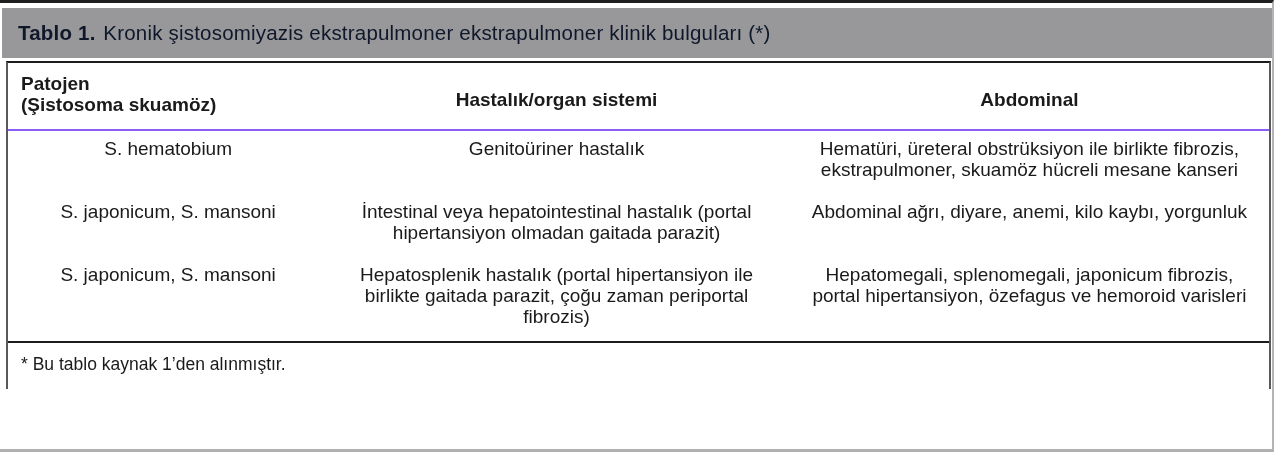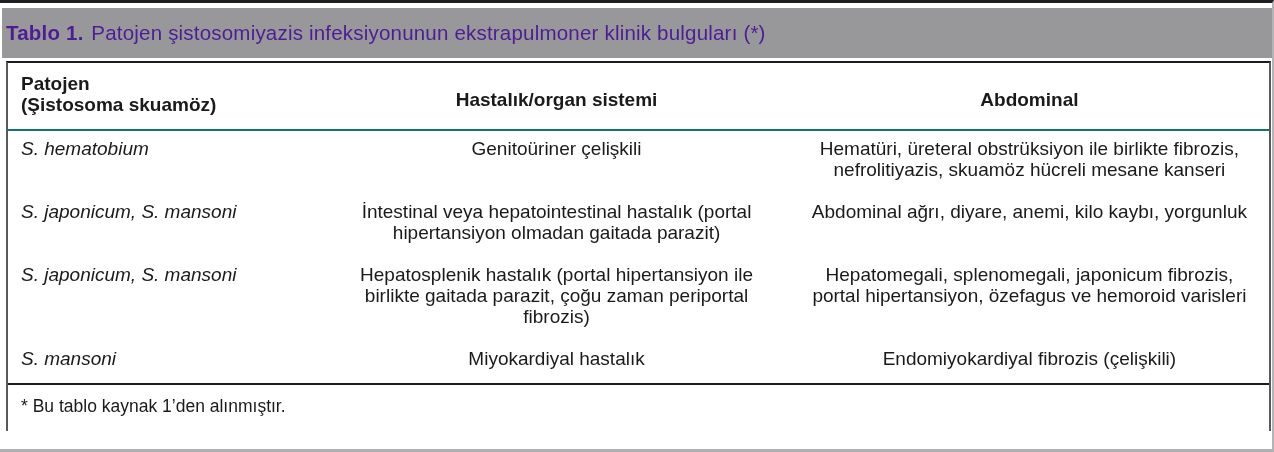--- a/index.html
+++ b/index.html
@@ -17,24 +17,24 @@
     background: #ffffff;
     border-top: 3px solid #1f1f1f;
     border-right: 2px solid #b4b4b6;
     border-bottom: 3px solid #b0b0b2;
     overflow: hidden;
   }
   .titlebar {
     margin: 5px 0 0 2px;
     height: 50px;
     background: #98989a;
-    color: #4c1d95;
+    color: #0f172a;
     display: flex;
     align-items: center;
-    padding-left: 4px;
+    padding-left: 16px;
     font-size: 20.5px;
     letter-spacing: 0.2px;
   }
   .titlebar .t-bold { font-weight: bold; }
   .titlebar .t-rest { margin-left: 0.38em; font-weight: normal; }
   .frame {
     margin: 3px 1px 0 6px;
     border-left: 2px solid #59595b;
     border-right: 2px solid #59595b;
     border-top: 2px solid #1c1c1c;
@@ -54,45 +54,44 @@
     text-align: left;
     padding: 10px 8px 14px 13px;
     font-weight: bold;
   }
   th.h-col1 span { display: block; }
   th.h-col2, th.h-col3 {
     vertical-align: bottom;
     padding: 26px 8px 14px;
     font-weight: bold;
   }
-  thead tr { border-bottom: 2px solid #0f766e; margin-top: 15px; }
+  thead tr { border-bottom: 2px solid #8b5cf6; margin-top: 15px; }
   td.c-pathogen {
-    text-align: left;
+    text-align: center;
     padding: 7px 8px 14px 13px;
-    font-style: italic;
   }
   td.c-disease, td.c-findings {
     text-align: center;
     padding: 7px 10px 14px;
   }
   .footer {
     border-top: 2px solid #1c1c1c;
     padding: 11px 12px 14px 13px;
     font-size: 17.5px;
     line-height: 21px;
   }
 </style>
 </head>
 <body>
 
 <div class="page">
 
   <div class="titlebar">
     <span class="t-bold">Tablo 1.</span>
-    <span class="t-rest">Patojen şistosomiyazis infeksiyonunun ekstrapulmoner klinik bulguları (*)</span>
+    <span class="t-rest">Kronik şistosomiyazis ekstrapulmoner ekstrapulmoner klinik bulguları (*)</span>
   </div>
 
   <div class="frame">
     <table class="maintbl">
       <colgroup>
         <col style="width:25%">
         <col style="width:37%">
         <col style="width:38%">
       </colgroup>
       <thead>
@@ -101,37 +100,32 @@
             <span>Patojen</span>
             <span>(Şistosoma skuamöz)</span>
           </th>
           <th class="h-col2">Hastalık/organ sistemi</th>
           <th class="h-col3">Abdominal</th>
         </tr>
       </thead>
       <tbody>
         <tr>
           <td class="c-pathogen">S. hematobium</td>
-          <td class="c-disease">Genitoüriner çelişkili</td>
-          <td class="c-findings">Hematüri, üreteral obstrüksiyon ile birlikte fibrozis, nefrolitiyazis, skuamöz hücreli mesane kanseri</td>
+          <td class="c-disease">Genitoüriner hastalık</td>
+          <td class="c-findings">Hematüri, üreteral obstrüksiyon ile birlikte fibrozis, ekstrapulmoner, skuamöz hücreli mesane kanseri</td>
         </tr>
         <tr>
           <td class="c-pathogen">S. japonicum, S. mansoni</td>
           <td class="c-disease">İntestinal veya hepatointestinal hastalık (portal hipertansiyon olmadan gaitada parazit)</td>
           <td class="c-findings">Abdominal ağrı, diyare, anemi, kilo kaybı, yorgunluk</td>
         </tr>
         <tr>
           <td class="c-pathogen">S. japonicum, S. mansoni</td>
           <td class="c-disease">Hepatosplenik hastalık (portal hipertansiyon ile birlikte gaitada parazit, çoğu zaman periportal fibrozis)</td>
           <td class="c-findings">Hepatomegali, splenomegali, japonicum fibrozis, portal hipertansiyon, özefagus ve hemoroid varisleri</td>
         </tr>
-        <tr>
-          <td class="c-pathogen">S. mansoni</td>
-          <td class="c-disease">Miyokardiyal hastalık</td>
-          <td class="c-findings">Endomiyokardiyal fibrozis (çelişkili)</td>
-        </tr>
       </tbody>
     </table>
 
     <div class="footer">* Bu tablo kaynak 1’den alınmıştır.</div>
   </div>
 
 </div>
 
 </body></html>

